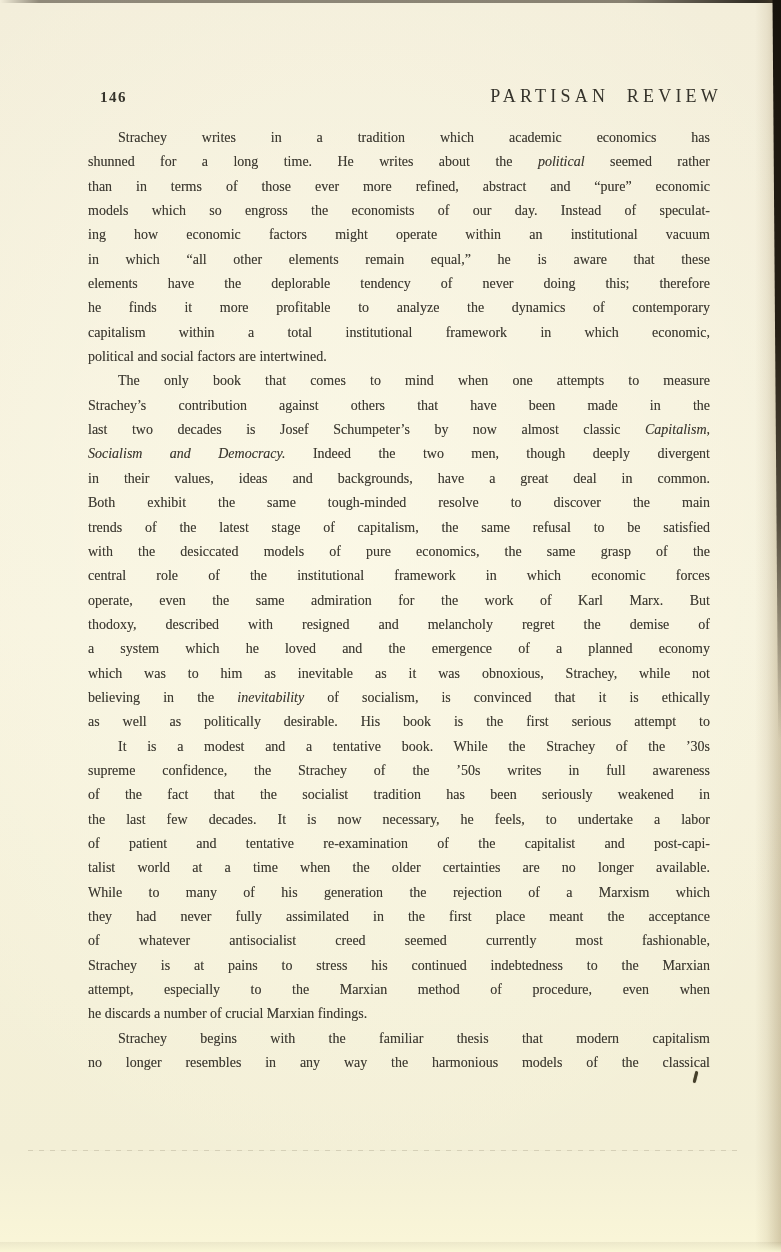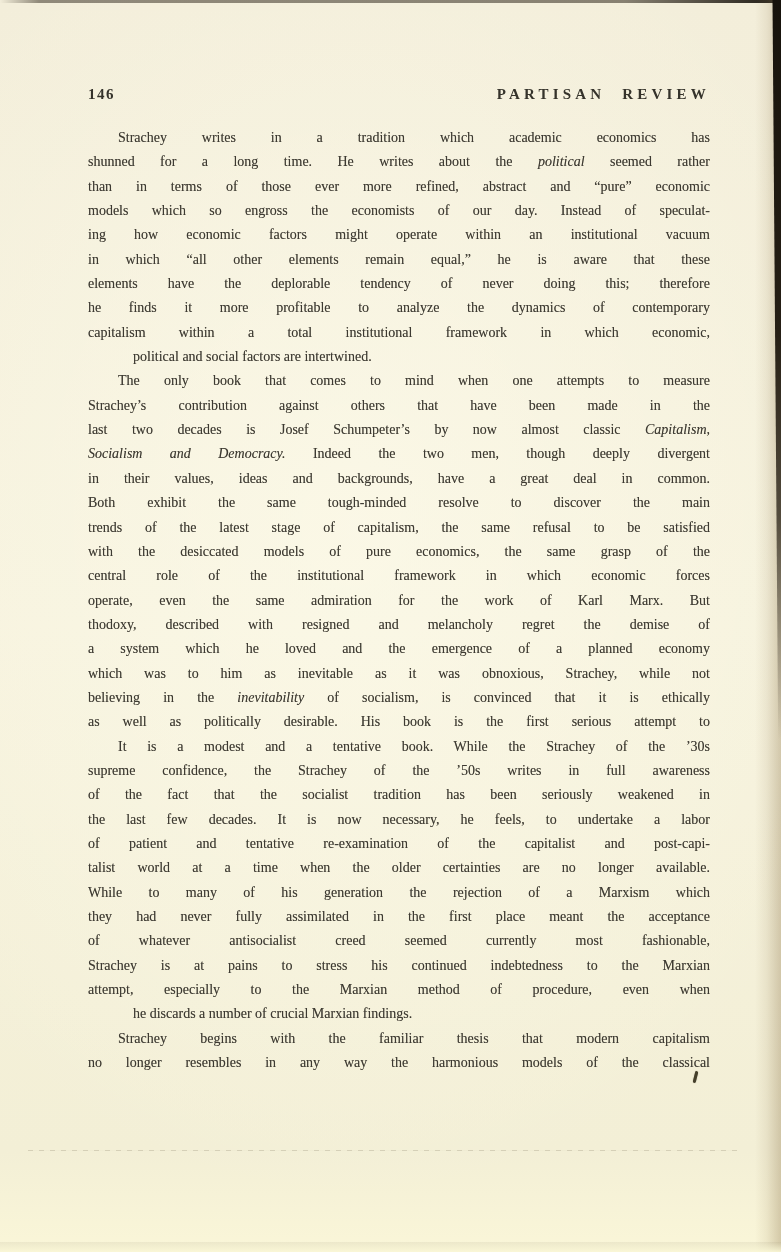--- a/index.html
+++ b/index.html
@@ -36,42 +36,42 @@
     position:absolute;left:0;right:0;bottom:0;height:10px;
     background:linear-gradient(to bottom, rgba(120,110,85,0.10), rgba(250,247,214,0.9));
   }
   .crease-line{
     position:absolute;left:28px;right:44px;top:1150px;height:1px;opacity:.45;
     background:repeating-linear-gradient(to right,
       rgba(110,100,75,0.5) 0 5px, rgba(110,100,75,0.06) 5px 11px);
   }
   
   .header{
-    position:absolute;left:88px;top:86px;width:622px;
+    position:absolute;left:100px;top:86px;width:622px;
     display:flex;justify-content:space-between;align-items:baseline;
     color:#35332b;
   }
   .page-number{
     font-size:15px;font-weight:700;letter-spacing:1.5px;
   }
   .journal-title{
-    font-size:15px;font-weight:700;letter-spacing:4.2px;word-spacing:9px;
+    font-size:18px;font-weight:400;letter-spacing:4.2px;word-spacing:9px;
   }
   
   .body-text{
     position:absolute;left:88px;top:126px;width:622px;
     font-size:14px;line-height:24.35px;color:#3d3a32;
     text-shadow:0 0 0.5px rgba(62,57,46,0.45);
   }
   .line{
     text-align:justify;
     text-align-last:justify;
   }
   .line.first{text-indent:30px;}
-  .line.last{text-align-last:left;margin-left:45px;}
+  .line.last{text-align-last:left;}
   .it{font-style:italic;}
   
   .pen-mark{
     position:absolute;left:694px;top:1071px;width:3px;height:12px;
     background:#453f2a;border-radius:2px;transform:rotate(14deg);
     box-shadow:0 0 1px rgba(69,63,42,0.6);
   }
 </style>
 </head>
 <body>

